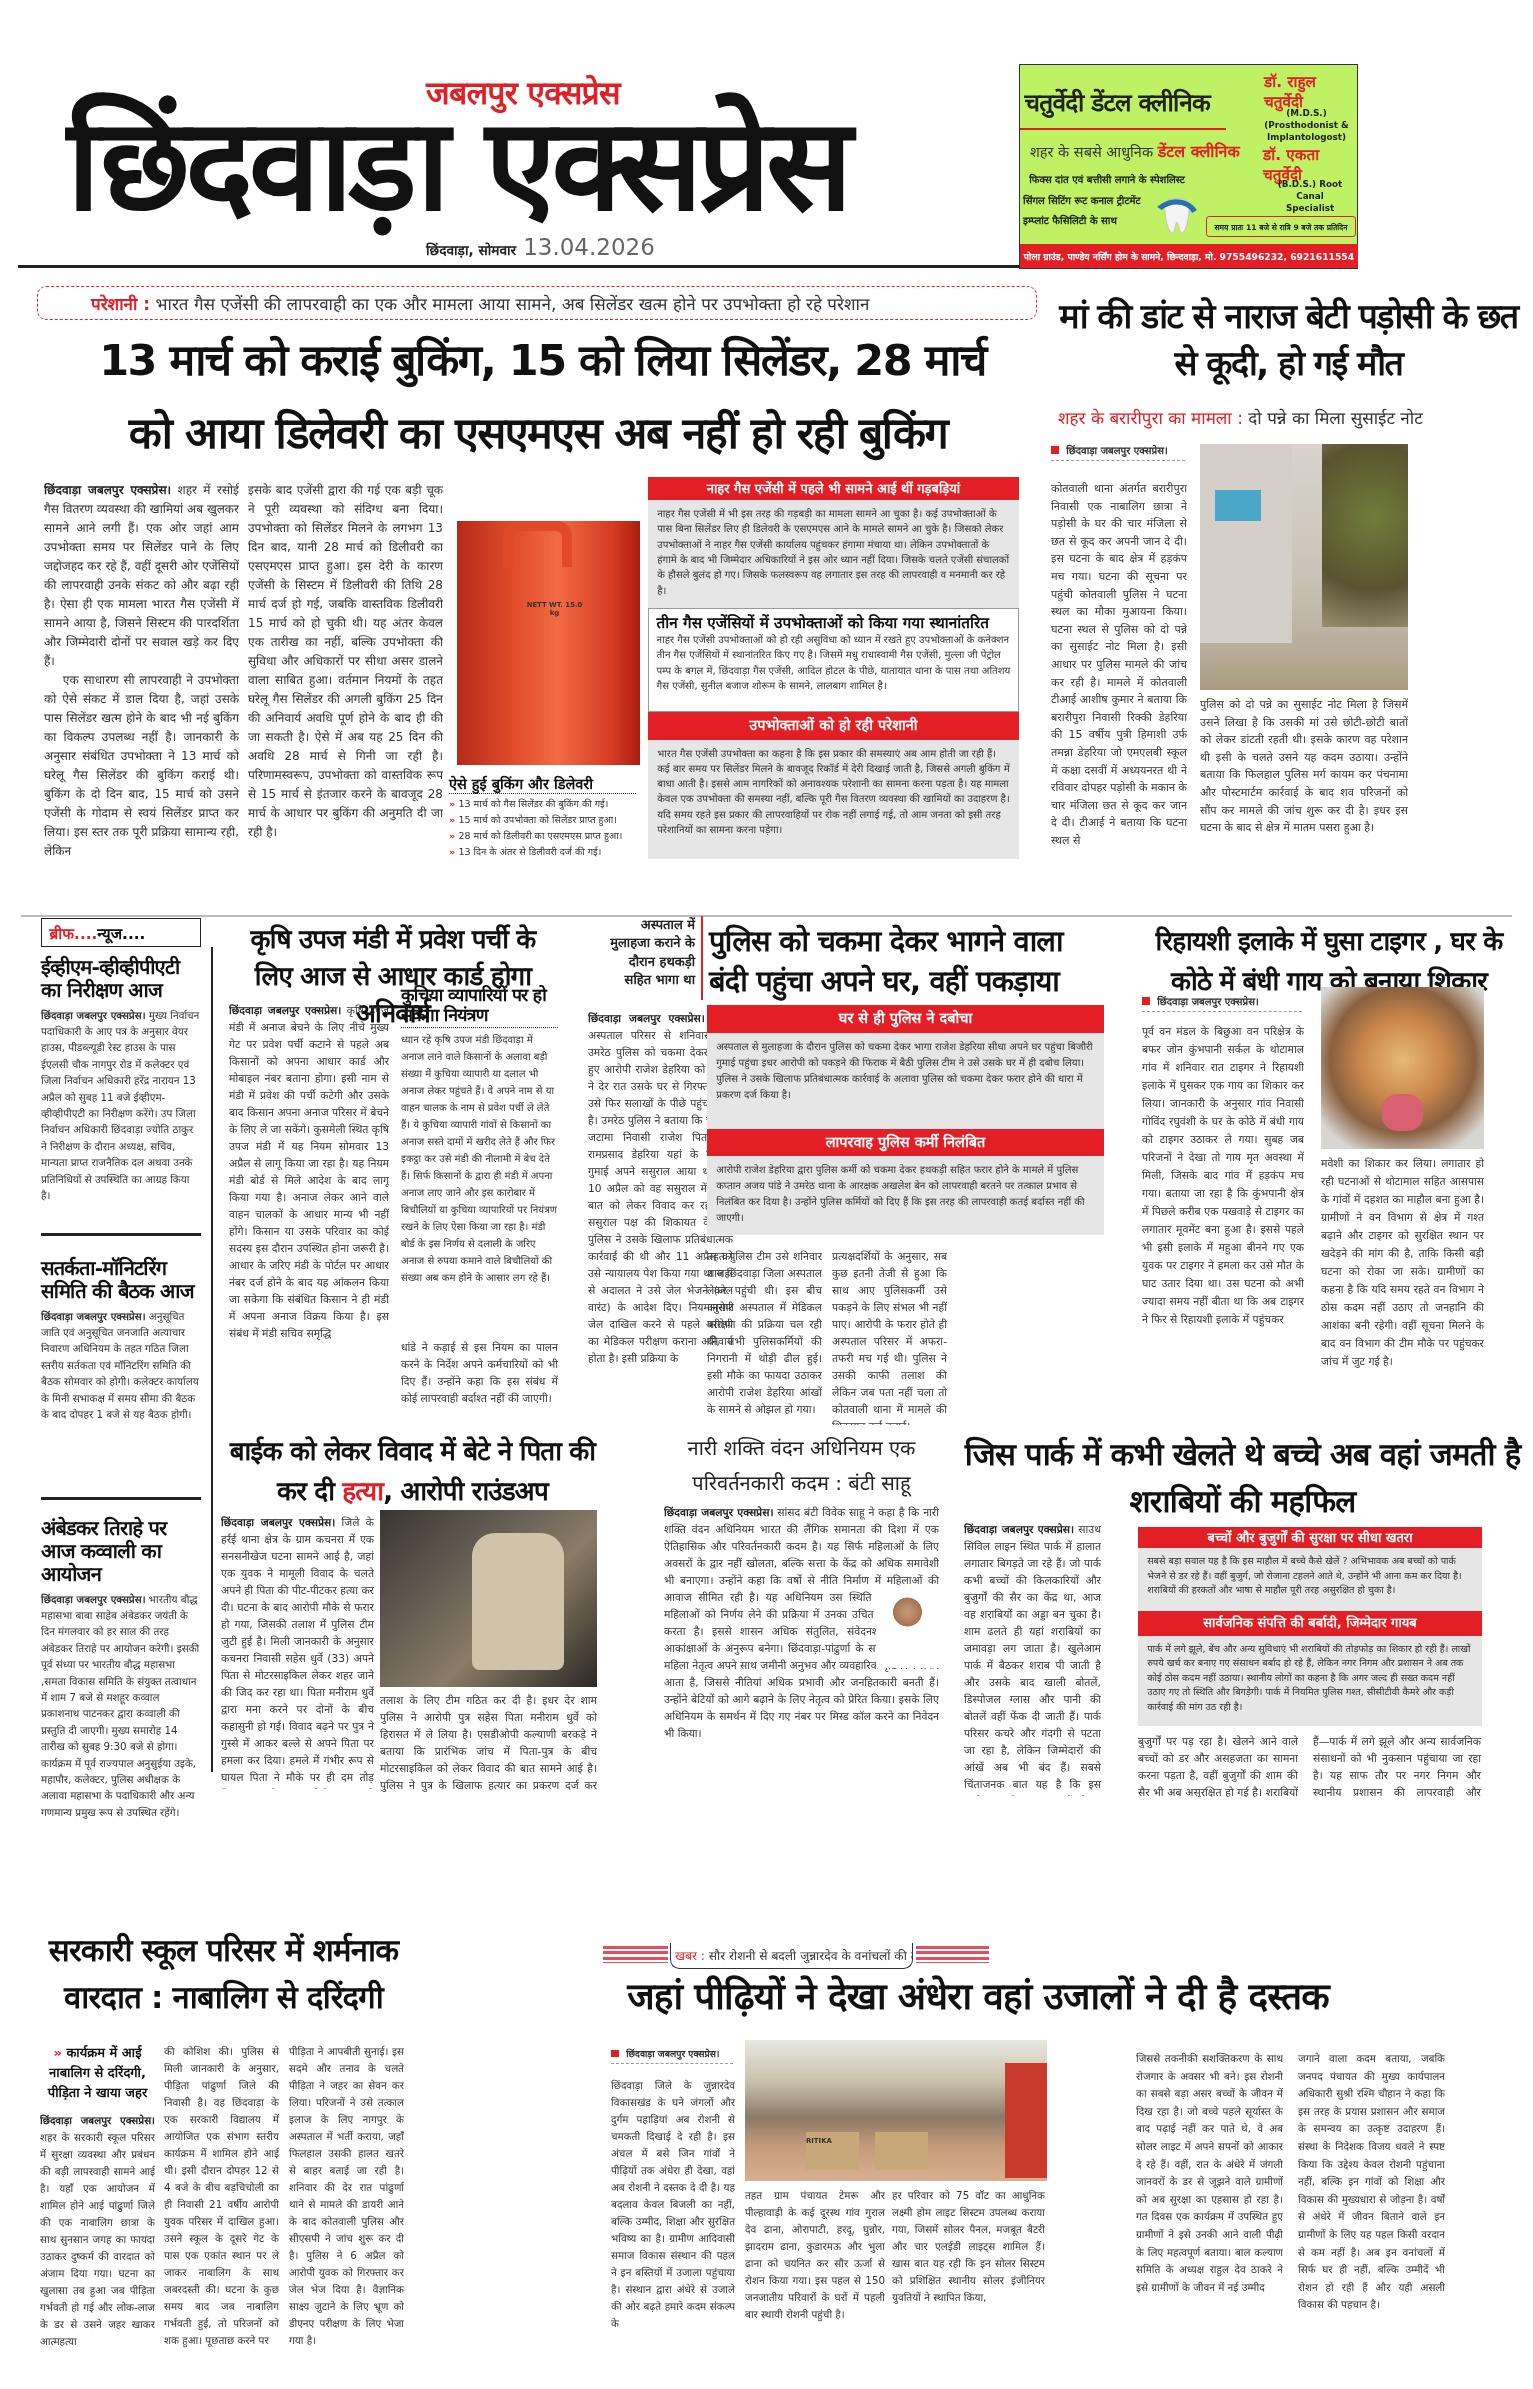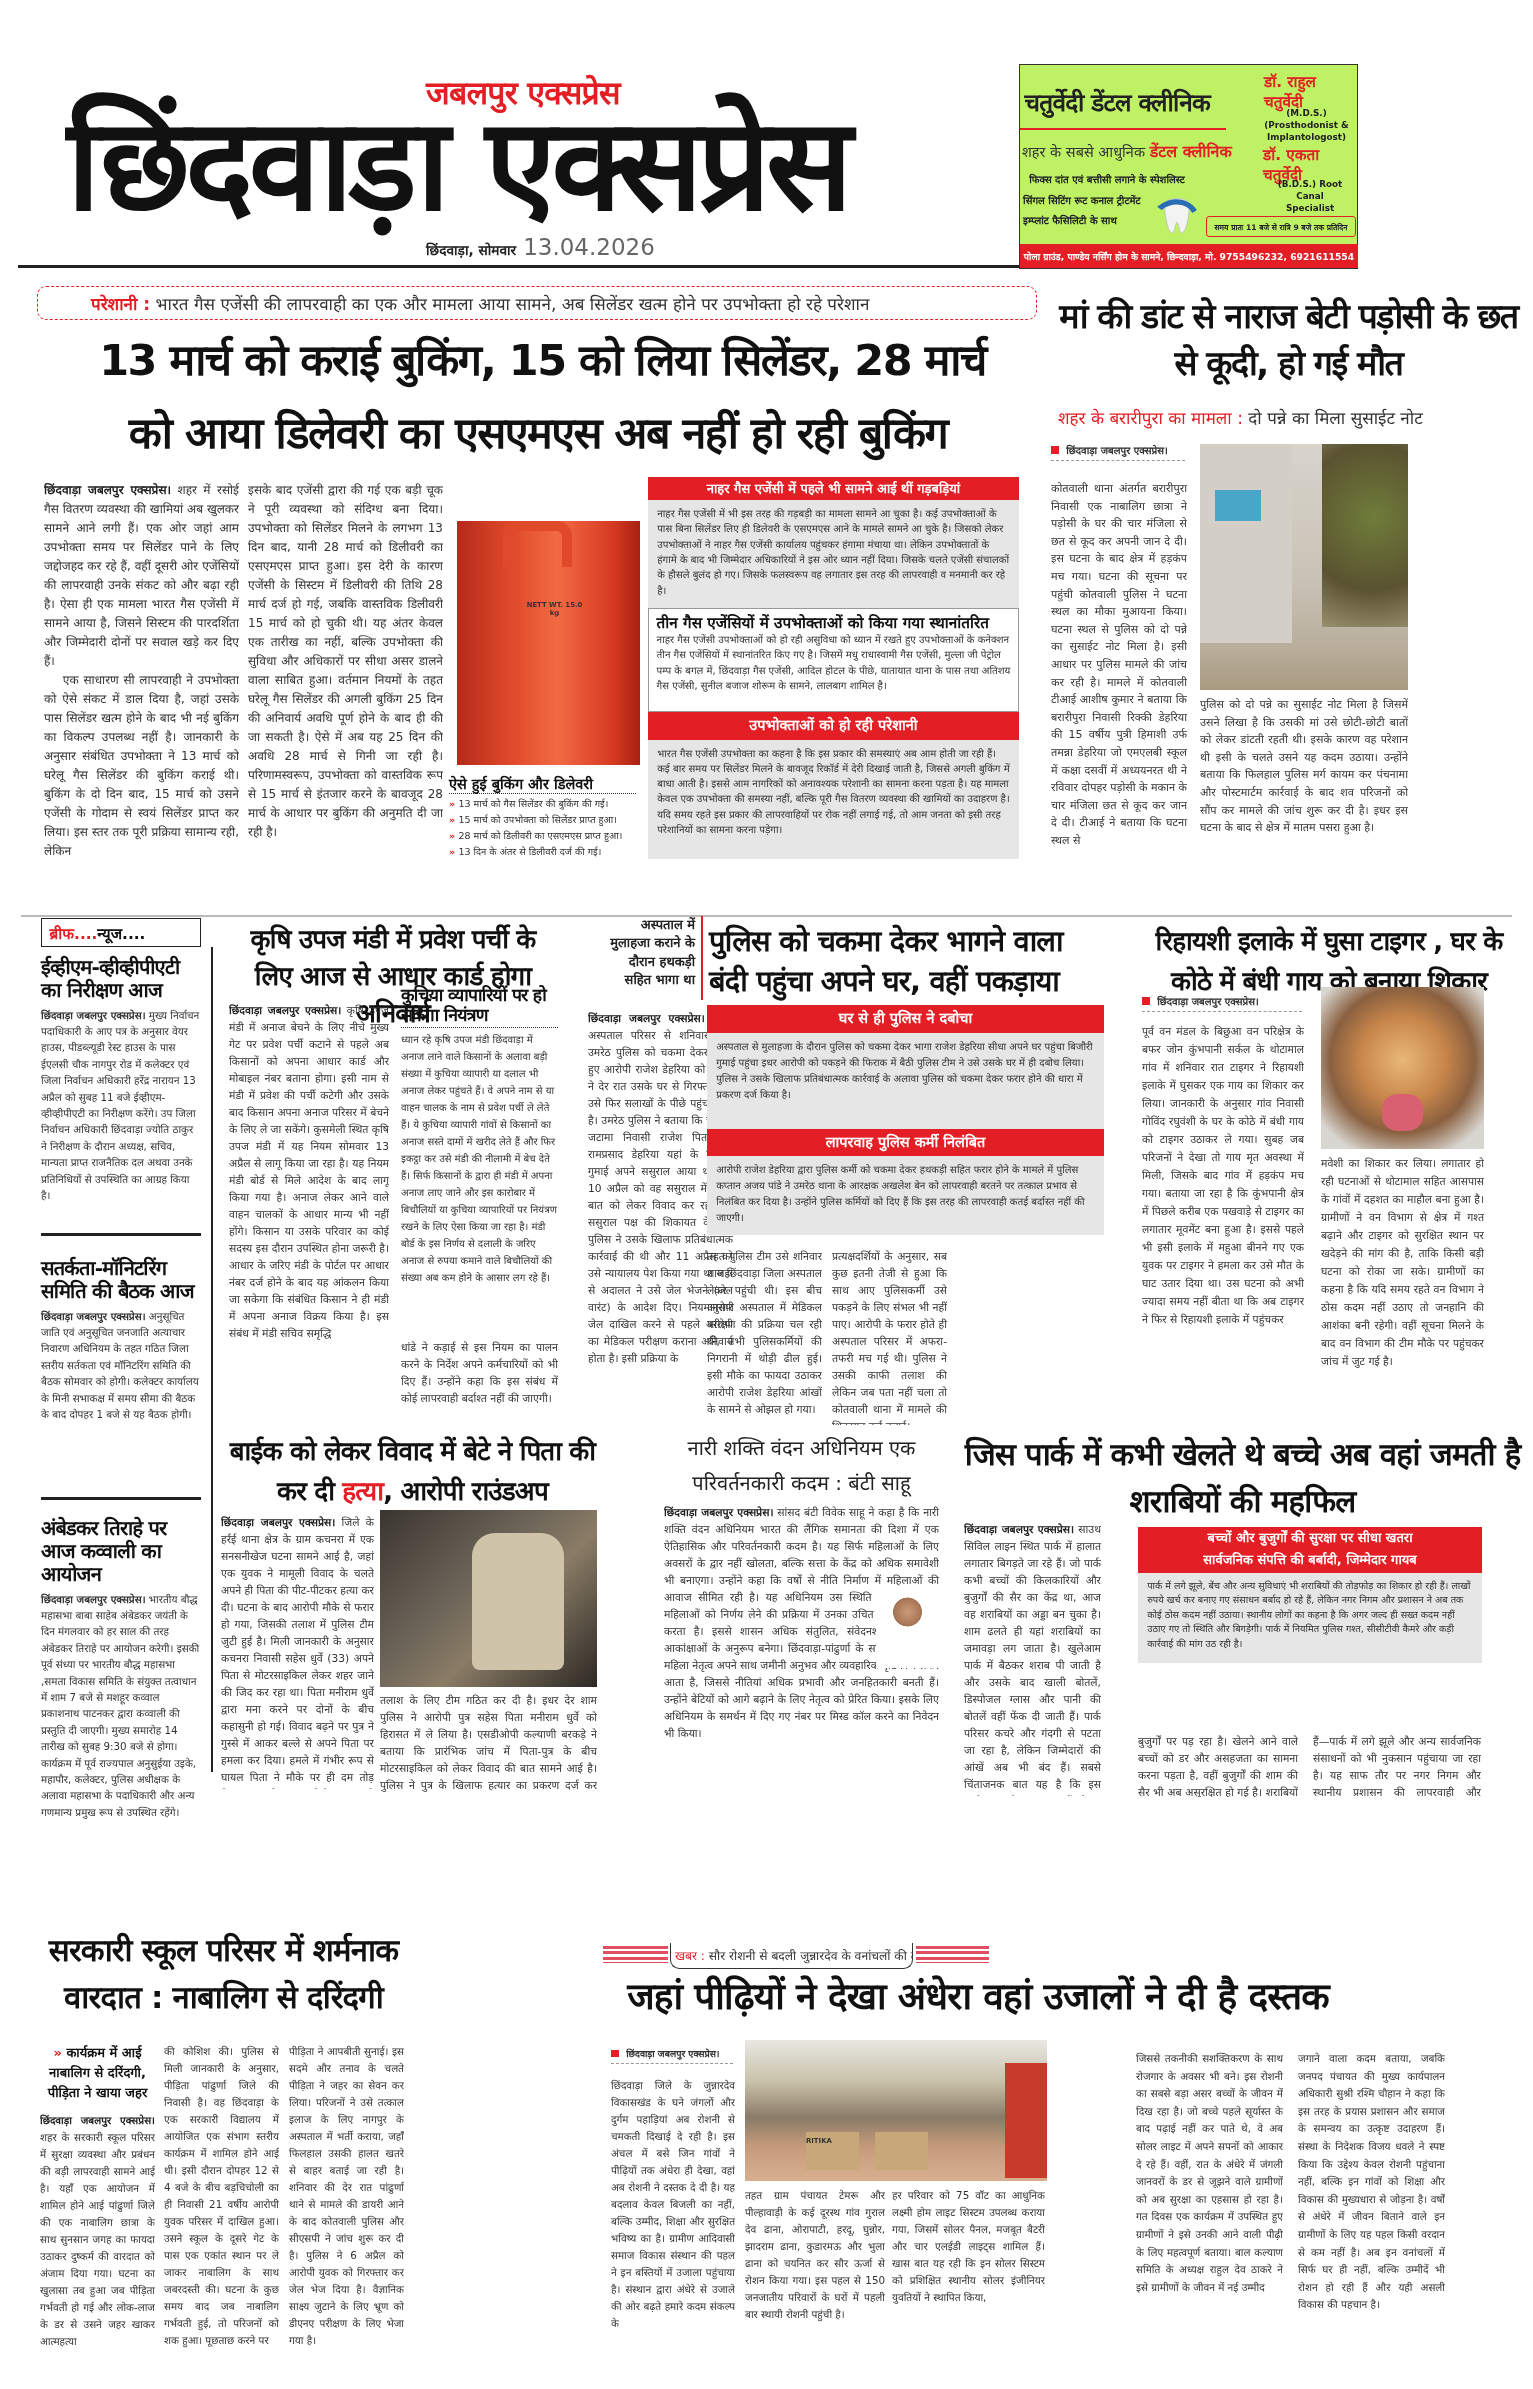--- a/index.html
+++ b/index.html
@@ -26,21 +26,21 @@
   <div class="abs" style="left:359px;top:164px;display:flex;align-items:baseline;gap:7px">
     <span style="font-size:13.7px;font-weight:bold;color:#222">छिंदवाड़ा, सोमवार</span>
     <span style="font-size:23px;color:#666">13.04.2026</span>
   </div>
 </div>
 <div class="abs rule" style="left:18.3px;top:265px;width:1016px;height:3.1px"></div>
 
 <div class="abs" style="left:1019px;top:64px;width:339px;height:205px;border:0.8px solid #333;background:#bef264">
   <div class="abs" style="left:4.6px;top:20px;font-size:24.4px;font-weight:bold;color:#222;letter-spacing:-0.8px">चतुर्वेदी डेंटल क्लीनिक</div>
   <div class="abs" style="left:0;top:63px;width:206px;height:2.3px;background:#e31e24"></div>
-  <div class="abs" style="left:2px;top:75px;font-size:14.5px;color:#333;white-space:nowrap"><span>शहर के सबसे आधुनिक</span> <span class="red bold" style="font-size:16px">डेंटल क्लीनिक</span></div>
+  <div class="abs" style="left:10px;top:75px;font-size:14.5px;color:#333;white-space:nowrap"><span>शहर के सबसे आधुनिक</span> <span class="red bold" style="font-size:16px">डेंटल क्लीनिक</span></div>
   <div class="abs" style="left:9.2px;top:107px;font-size:10px;font-weight:bold;color:#222">फिक्स दांत एवं बत्तीसी लगाने के स्पेशलिस्ट</div>
   <div class="abs" style="left:3.1px;top:128px;font-size:10px;font-weight:bold;color:#222">सिंगल सिटिंग रूट कनाल ट्रीटमेंट</div>
   <div class="abs" style="left:3.1px;top:148px;font-size:10px;font-weight:bold;color:#222">इम्प्लांट फैसिलिटी के साथ</div>
   <div class="abs" style="left:134px;top:128px;width:46px;height:43px">
     <svg width="46" height="43" viewBox="0 0 60 56">
         <path d="M14 16 C14 4,46 4,46 16 C46 30,42 52,36 52 C33 52,32 38,30 38 C28 38,27 52,24 52 C18 52,14 30,14 16Z" fill="#f3f3f3" stroke="#bbb"></path>
         <path d="M4 18 C20 4,44 4,56 22 L50 26 C42 12,22 12,10 22Z" fill="#2a6db5"></path>
       </svg>
   </div>
   <div class="abs red" style="left:244px;top:6.1px;font-size:15.3px;font-weight:bold">डॉ. राहुल चतुर्वेदी</div>
@@ -165,20 +165,21 @@
 <div class="abs" style="left:664px;top:1431px;width:275px;font-size:20px;color:#222;text-align:center;line-height:35px">नारी शक्ति वंदन अधिनियम एक परिवर्तनकारी कदम : बंटी साहू</div>
 <div class="abs body-col" style="left:664px;top:1504px;width:275px;height:290px;overflow:hidden;font-size:10.7px;line-height:17px">
   <div class="abs" style="right:0;top:84px;width:63px;height:80px;background:radial-gradient(circle at 50% 30%,#c99a78 0,#a57454 22%,#fff 23%),linear-gradient(#fff 55%,#b8322a 56%)"></div>
   <b>छिंदवाड़ा जबलपुर एक्सप्रेस।</b> <span>सांसद बंटी विवेक साहू ने कहा है कि नारी शक्ति वंदन अधिनियम भारत की लैंगिक समानता की दिशा में एक ऐतिहासिक और परिवर्तनकारी कदम है। यह सिर्फ महिलाओं के लिए अवसरों के द्वार नहीं खोलता, बल्कि सत्ता के केंद्र को अधिक समावेशी भी बनाएगा। उन्होंने कहा कि वर्षो से नीति निर्माण में महिलाओं की आवाज सीमित रही है। यह अधिनियम उस स्थिति को बदलते हुए महिलाओं को निर्णय लेने की प्रक्रिया में उनका उचित स्थान सुनिश्चित करता है। इससे शासन अधिक संतुलित, संवेदनशील और जन-आकांक्षाओं के अनुरूप बनेगा। छिंदवाड़ा-पांढुर्णा के सांसद ने कहा कि महिला नेतृत्व अपने साथ जमीनी अनुभव और व्यवहारिक दृष्टिकोण लेकर आता है, जिससे नीतियां अधिक प्रभावी और जनहितकारी बनती हैं। उन्होंने बेटियों को आगे बढ़ाने के लिए नेतृत्व को प्रेरित किया। इसके लिए अधिनियम के समर्थन में दिए गए नंबर पर मिस्ड कॉल करने का निवेदन भी किया।</span>
 </div>
 
 <div class="abs hl" style="left:964px;top:1431px;width:557px;font-size:31px;text-align:center;line-height:47px;letter-spacing:-0.8px">जिस पार्क में कभी खेलते थे बच्चे अब वहां जमती है शराबियों की महफिल</div>
 <div class="abs body-col" style="left:964px;top:1521px;width:137px;height:275px;overflow:hidden;font-size:10.7px;line-height:17px"><b>छिंदवाड़ा जबलपुर एक्सप्रेस।</b> <span>साउथ सिविल लाइन स्थित पार्क में हालात लगातार बिगड़ते जा रहे हैं। जो पार्क कभी बच्चों की किलकारियों और बुजुर्गों की सैर का केंद्र था, आज वह शराबियों का अड्डा बन चुका है। शाम ढलते ही यहां शराबियों का जमावड़ा लग जाता है। खुलेआम पार्क में बैठकर शराब पी जाती है और उसके बाद खाली बोतलें, डिस्पोजल ग्लास और पानी की बोतलें वहीं फेंक दी जाती हैं। पार्क परिसर कचरे और गंदगी से पटता जा रहा है, लेकिन जिम्मेदारों की आंखें अब भी बंद हैं। सबसे चिंताजनक बात यह है कि इस माहौल का सीधा असर बच्चों और</span></div>
 <div class="abs" style="left:1138px;top:1527px;width:344px">
   <div class="rbar" style="height:21.4px;line-height:21.4px;font-size:13px">बच्चों और बुजुर्गों की सुरक्षा पर सीधा खतरा</div>
+  <div class="gbox" style="font-size:9.5px;line-height:14.5px;height:63px;overflow:hidden">सबसे बड़ा सवाल यह है कि इस माहौल में बच्चे कैसे खेलें ? अभिभावक अब बच्चों को पार्क भेजने से डर रहे हैं। वहीं बुजुर्ग, जो रोजाना टहलने आते थे, उन्होंने भी आना कम कर दिया है। शराबियों की हरकतों और भाषा से माहौल पूरी तरह असुरक्षित हो चुका है।</div>
   <div class="rbar" style="height:24.4px;line-height:24.4px;font-size:13px">सार्वजनिक संपत्ति की बर्बादी, जिम्मेदार गायब</div>
   <div class="gbox" style="font-size:9.5px;line-height:14.5px;height:90px;overflow:hidden">पार्क में लगे झूले, बेंच और अन्य सुविधाएं भी शराबियों की तोड़फोड़ का शिकार हो रही हैं। लाखों रुपये खर्च कर बनाए गए संसाधन बर्बाद हो रहे हैं, लेकिन नगर निगम और प्रशासन ने अब तक कोई ठोस कदम नहीं उठाया। स्थानीय लोगों का कहना है कि अगर जल्द ही सख्त कदम नहीं उठाए गए तो स्थिति और बिगड़ेगी। पार्क में नियमित पुलिस गश्त, सीसीटीवी कैमरे और कड़ी कार्रवाई की मांग उठ रही है।</div>
 </div>
 <div class="abs body-col" style="left:1138px;top:1733px;width:160px;height:64px;overflow:hidden;font-size:10.7px;line-height:17px">बुजुर्गों पर पड़ रहा है। खेलने आने वाले बच्चों को डर और असहजता का सामना करना पड़ता है, वहीं बुजुर्गों की शाम की सैर भी अब असुरक्षित हो गई है। शराबियों की हरकतें सिर्फ वहीं तक सीमित नहीं</div>
 <div class="abs body-col" style="left:1313px;top:1733px;width:168px;height:64px;overflow:hidden;font-size:10.7px;line-height:17px">हैं—पार्क में लगे झूले और अन्य सार्वजनिक संसाधनों को भी नुकसान पहुंचाया जा रहा है। यह साफ तौर पर नगर निगम और स्थानीय प्रशासन की लापरवाही और अनदेखी को उजागर करता है।</div>
 
 <div class="abs hl" style="left:44px;top:1927px;width:359px;font-size:31px;text-align:center;line-height:47px;letter-spacing:-0.8px">सरकारी स्कूल परिसर में शर्मनाक वारदात : नाबालिग से दरिंदगी</div>
 <div class="abs" style="left:40px;top:2043px;width:115px;font-size:13px;font-weight:bold;text-align:center;line-height:20px;color:#111"><span class="red">» </span><span>कार्यक्रम में आई नाबालिग से दरिंदगी, पीड़िता ने खाया जहर</span></div>
 <div class="abs body-col" style="left:40px;top:2112px;width:115px;height:275px;overflow:hidden;font-size:10.3px;line-height:17px"><b>छिंदवाड़ा जबलपुर एक्सप्रेस।</b> <span>शहर के सरकारी स्कूल परिसर में सुरक्षा व्यवस्था और प्रबंधन की बड़ी लापरवाही सामने आई है। यहाँ एक आयोजन में शामिल होने आई पांढुर्णा जिले की एक नाबालिग छात्रा के साथ सुनसान जगह का फायदा उठाकर दुष्कर्म की वारदात को अंजाम दिया गया। घटना का खुलासा तब हुआ जब पीड़िता गर्भवती हो गई और लोक-लाज के डर से उसने जहर खाकर आत्महत्या</span></div>
 <div class="abs body-col" style="left:164px;top:2043px;width:115px;height:305px;overflow:hidden;font-size:10.3px;line-height:17px">की कोशिश की। पुलिस से मिली जानकारी के अनुसार, पीड़िता पांढुर्णा जिले की निवासी है। वह छिंदवाड़ा के एक सरकारी विद्यालय में आयोजित एक संभाग स्तरीय कार्यक्रम में शामिल होने आई थी। इसी दौरान दोपहर 12 से 4 बजे के बीच बड़चिचोली का ही निवासी 21 वर्षीय आरोपी युवक परिसर में दाखिल हुआ। उसने स्कूल के दूसरे गेट के पास एक एकांत स्थान पर ले जाकर नाबालिग के साथ जबरदस्ती की। घटना के कुछ समय बाद जब नाबालिग गर्भवती हुई, तो परिजनों को शक हुआ। पूछताछ करने पर</div>

